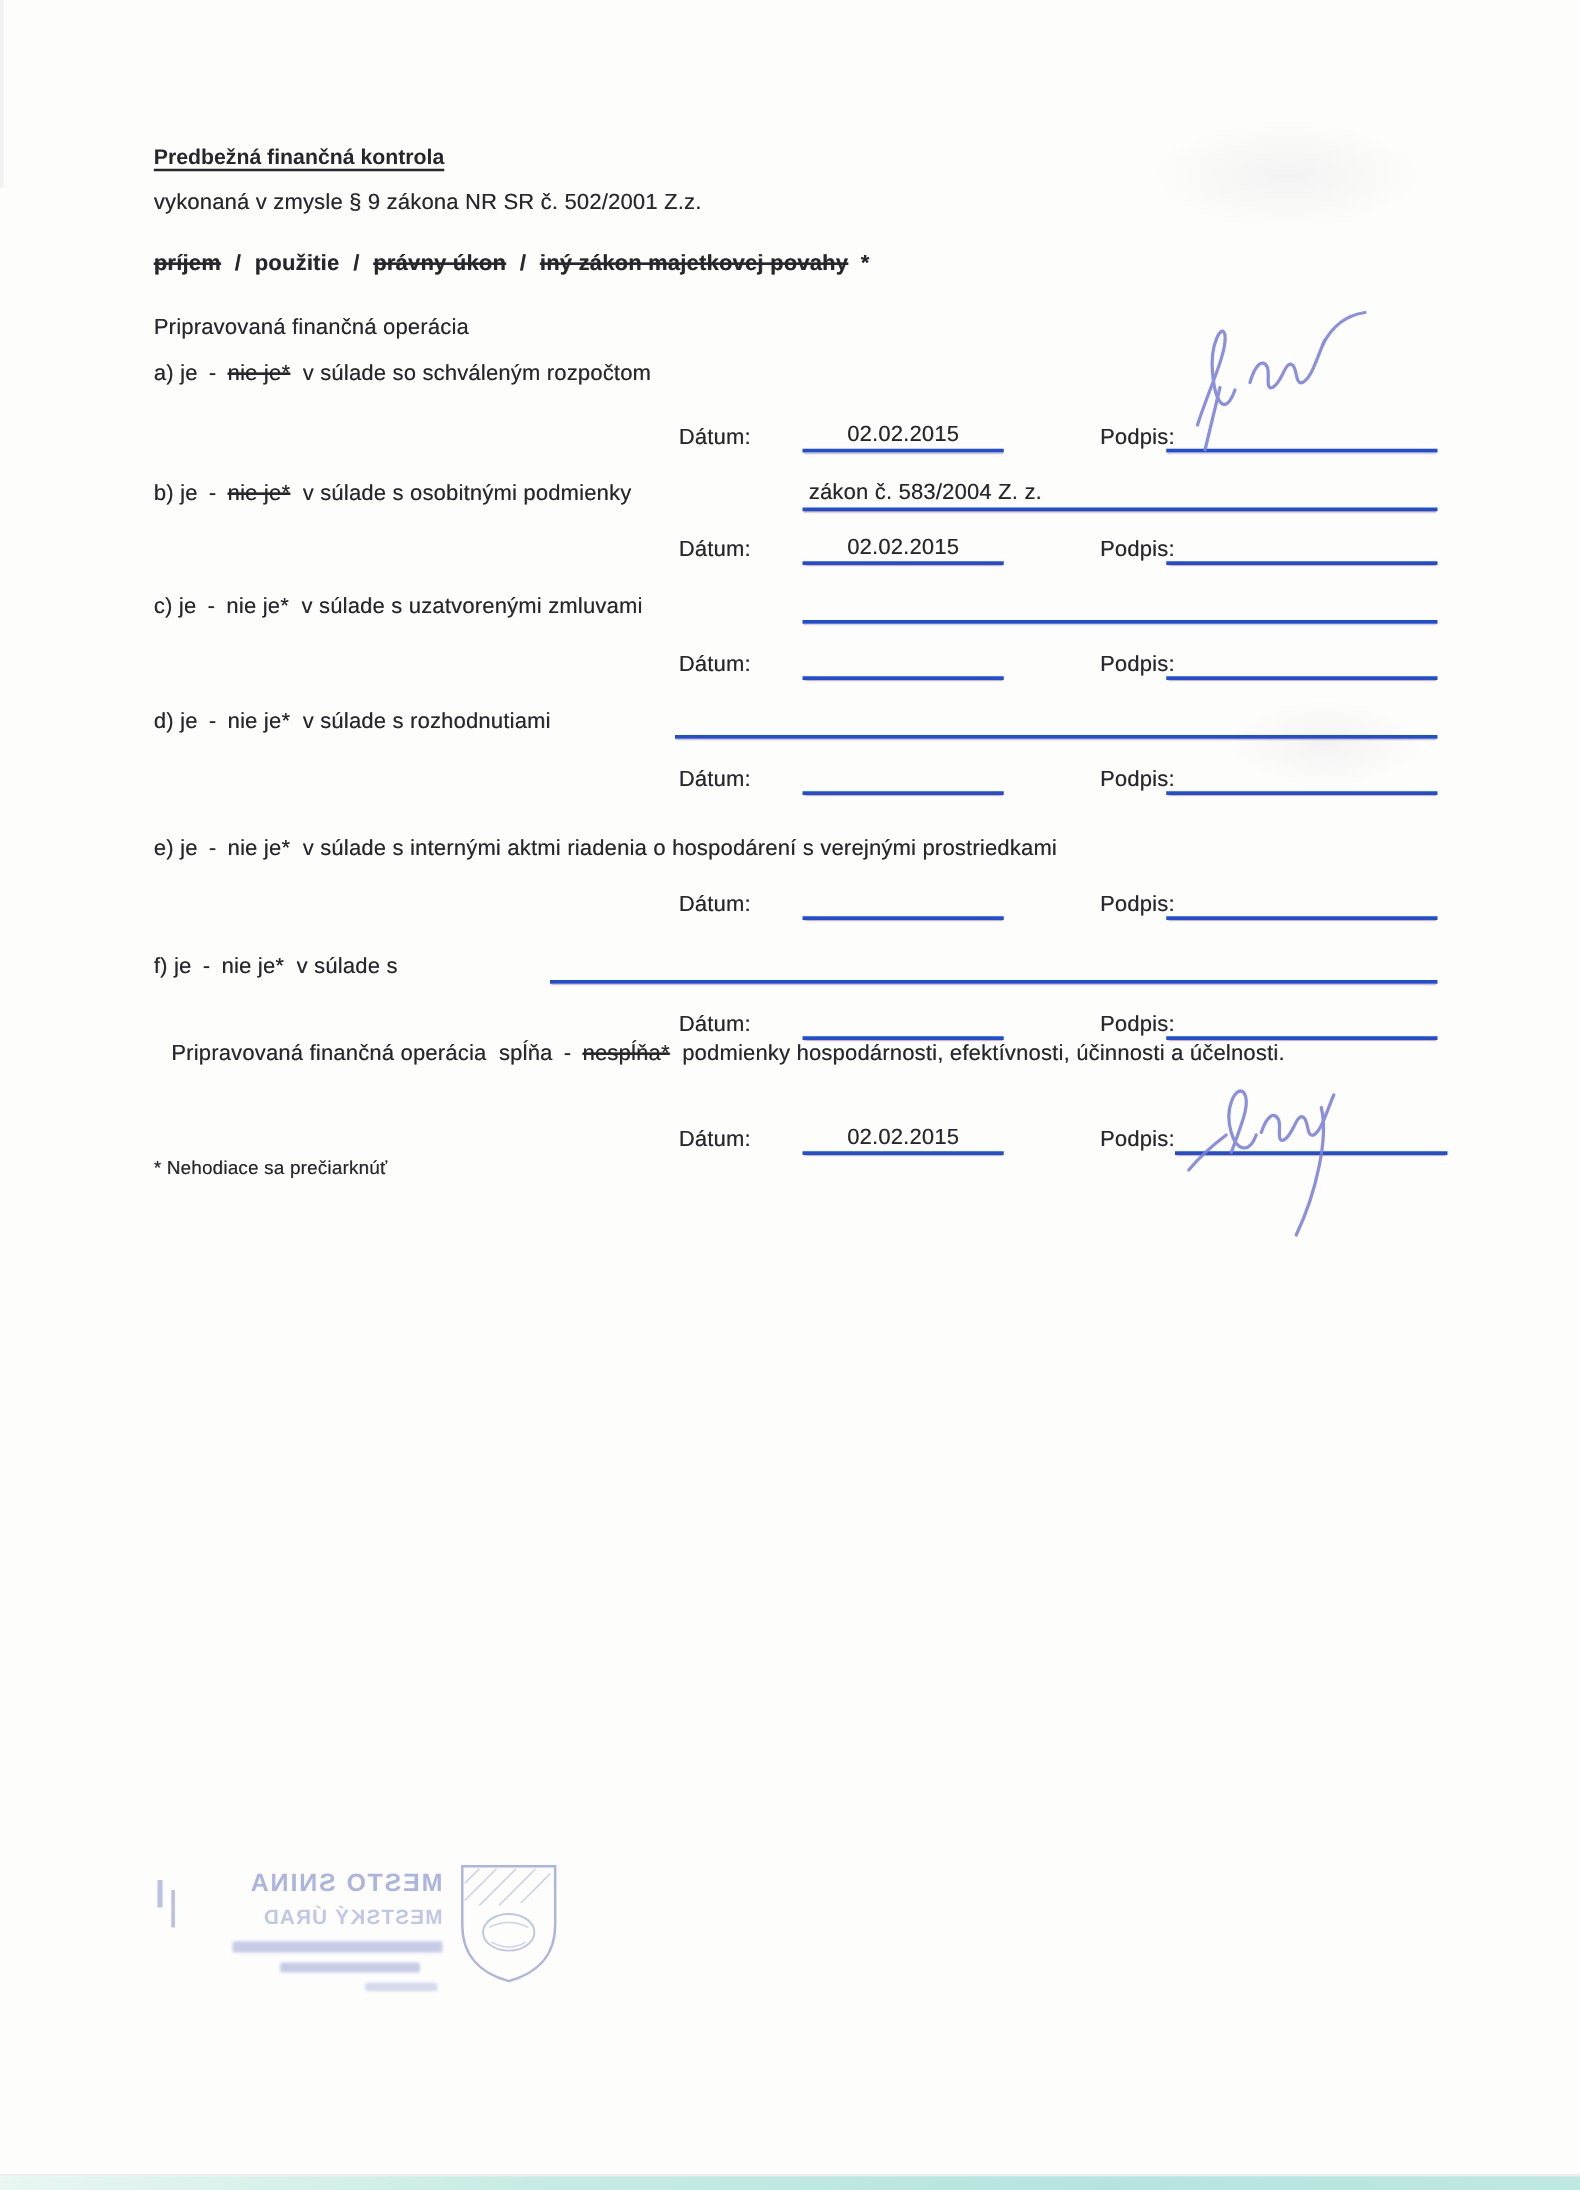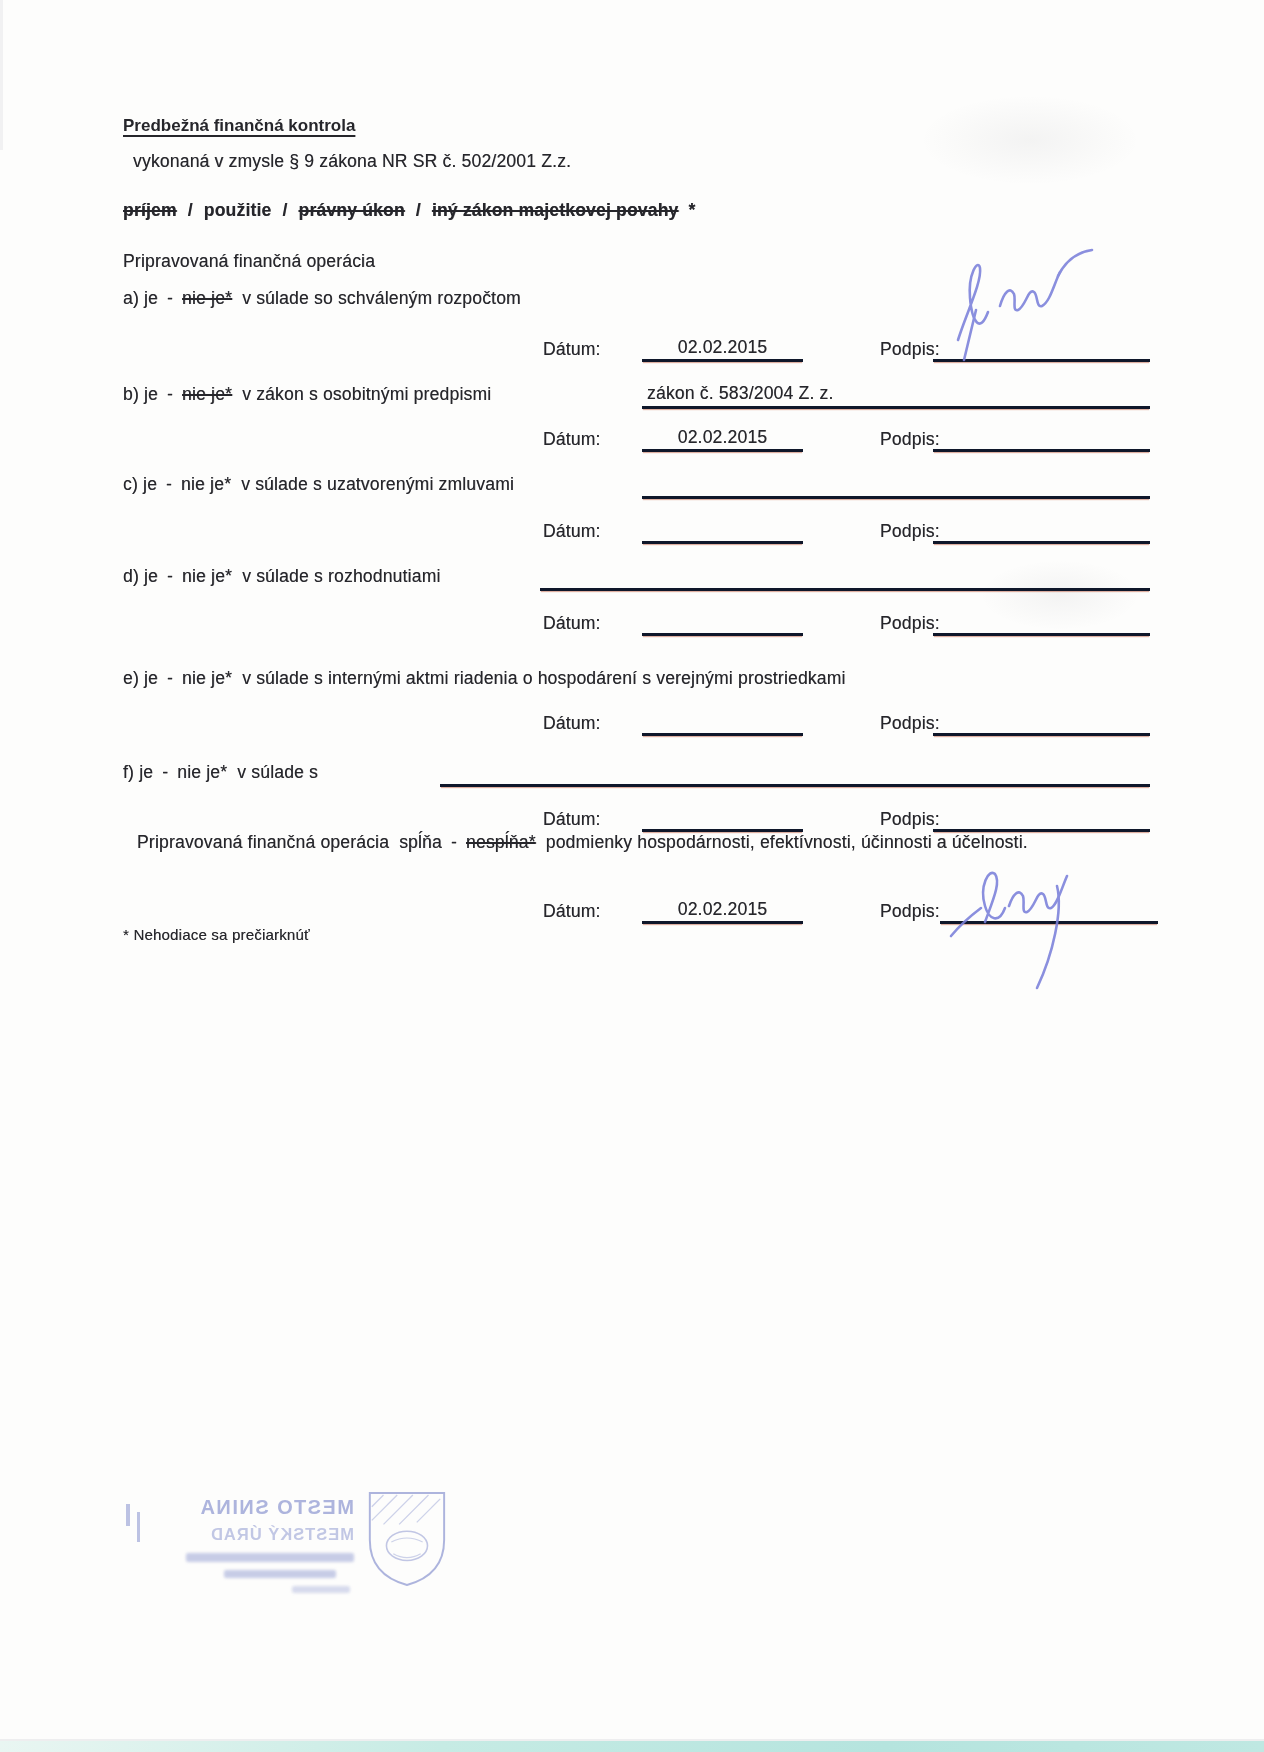--- a/index.html
+++ b/index.html
@@ -8,21 +8,21 @@
   .abs{position:absolute;white-space:nowrap;}
   .txt{font-size:17.5px;letter-spacing:.2px;color:#26262b;text-shadow:.3px 0 0 rgba(38,38,43,.55);}
   .small{font-size:15px;}
   .bold{font-weight:bold;}
   .title{font-size:17px;font-weight:bold;text-decoration:underline;
          text-decoration-thickness:2px;text-underline-offset:4px;}
   .struck{text-decoration:line-through;text-decoration-thickness:2.4px;text-align:center;}
   .dash{margin:0 9px;}
   .gap{margin-left:10px;}
   .sep{margin:0 11px;}
-  .rule{border-bottom:3px solid #0f172a;box-shadow:0 2px 1px -1px rgba(185,80,50,.45);}
+  .rule{border-bottom:3px solid #1d4ed8;box-shadow:0 2px 1px -1px rgba(185,80,50,.45);}
   .datum-row{left:0;width:100%;height:26px;}
   .lbl-datum{left:543px;top:0;}
   .lbl-podpis{left:835px;top:0;margin-left:45px;}
   .date-slot{left:642px;top:-2px;width:161px;height:22px;text-align:center;}
   .sig-slot{left:933px;top:-2px;width:217px;height:22px;}
   .sig-svg{overflow:visible;}
   .stamp{left:138px;top:1488px;width:312px;height:152px;transform:scaleX(-1);
          color:rgba(124,136,201,.62);display:flex;align-items:flex-start;}
   .stamp-text{margin-left:8px;padding-top:8px;}
   .stamp-l1{font-size:20px;font-weight:bold;letter-spacing:1.5px;filter:blur(.4px);}
@@ -38,21 +38,21 @@
 </head>
 <body>
 
 <div class="page">
 
   <div class="abs left-edge"></div>
   <div class="abs smudge" style="left:920px;top:95px;width:220px;height:90px;"></div>
   <div class="abs smudge" style="left:980px;top:560px;width:160px;height:70px;"></div>
 
   <div class="abs title" style="left:123px;top:116px;">Predbežná finančná kontrola</div>
-  <div class="abs txt" style="left:133px;top:151px;">vykonaná v zmysle § 9 zákona NR SR č. 502/2001 Z.z.</div>
+  <div class="abs txt" style="left:123px;top:151px;">vykonaná v zmysle § 9 zákona NR SR č. 502/2001 Z.z.</div>
 
   <div class="abs txt bold" style="left:123px;top:200px;">
     <span class="struck">príjem</span><span class="sep">/</span><span>použitie</span><span class="sep">/</span><span class="struck">právny úkon</span><span class="sep">/</span><span class="struck">iný zákon majetkovej povahy</span><span class="gap">*</span>
   </div>
 
   <div class="abs txt" style="left:123px;top:251px;">Pripravovaná finančná operácia</div>
 
   <div class="abs txt" style="left:123px;top:288px;">
     <span>a) je</span><span class="dash">-</span><span class="struck">nie je*</span><span class="gap">v súlade so schváleným rozpočtom</span>
   </div>
@@ -65,21 +65,21 @@
   <svg class="abs sig-svg" style="left:930px;top:248px;" width="170" height="115" viewBox="0 0 170 115">
     <g fill="none" stroke="#7b80da" stroke-width="2.6" stroke-linecap="round" opacity=".88">
       <path d="M28,92 C36,66 52,34 50,20 C48,10 38,26 40,50 C42,74 50,86 58,64"></path>
       <path d="M46,62 L34,112"></path>
       <path d="M70,58 C74,44 80,38 84,46 C86,52 82,64 88,62 C96,58 98,40 104,44 C108,47 106,60 112,58 C120,54 124,36 130,24"></path>
       <path d="M128,28 C136,12 148,4 162,2"></path>
     </g>
   </svg>
 
   <div class="abs txt" style="left:123px;top:384px;">
-    <span>b) je</span><span class="dash">-</span><span class="struck">nie je*</span><span class="gap">v zákon s osobitnými predpismi</span>
+    <span>b) je</span><span class="dash">-</span><span class="struck">nie je*</span><span class="gap">v súlade s osobitnými podmienky</span>
   </div>
   <div class="abs rule" style="left:642px;top:383px;width:508px;height:23px;">
     <span class="txt" style="padding-left:5px;">zákon č. 583/2004 Z. z.</span>
   </div>
   <div class="abs datum-row" style="top:429px;">
     <span class="abs txt lbl-datum">Dátum:</span>
     <div class="abs rule date-slot"><span class="txt">02.02.2015</span></div>
     <span class="abs txt lbl-podpis">Podpis:</span>
     <div class="abs rule sig-slot"></div>
   </div>

